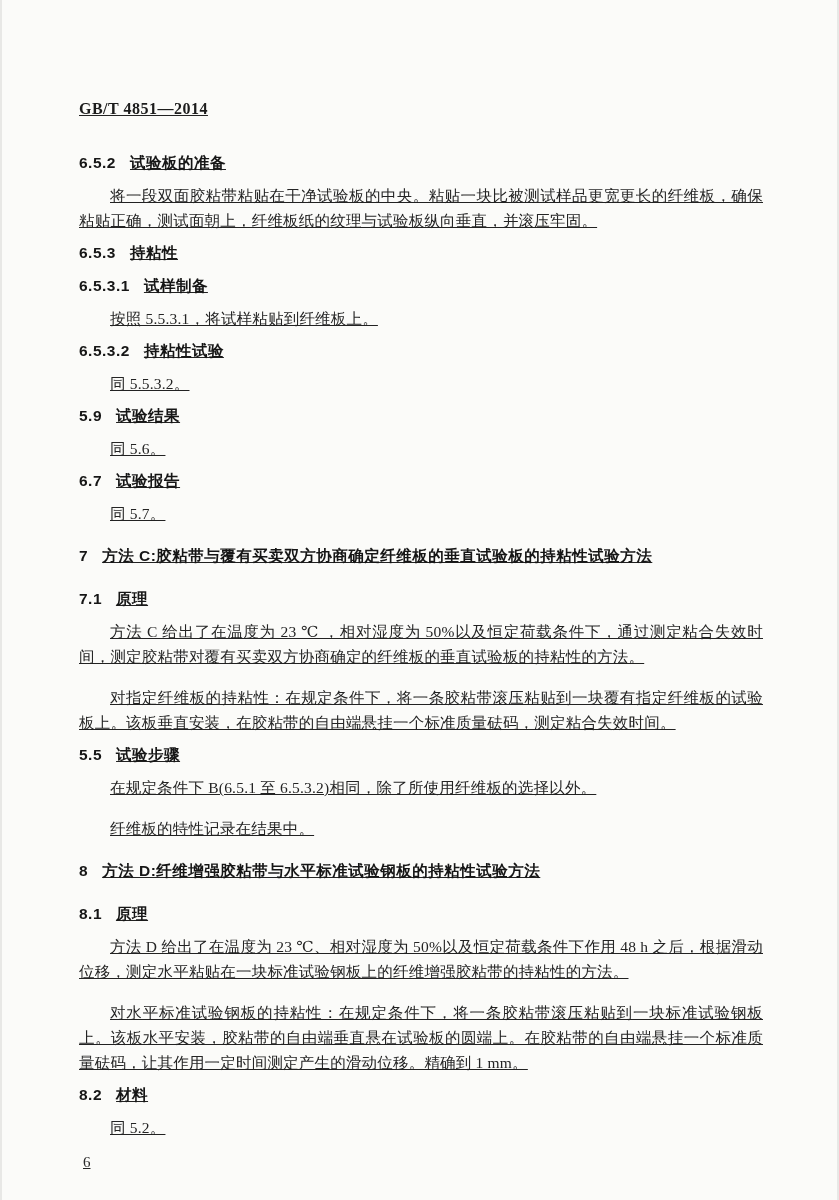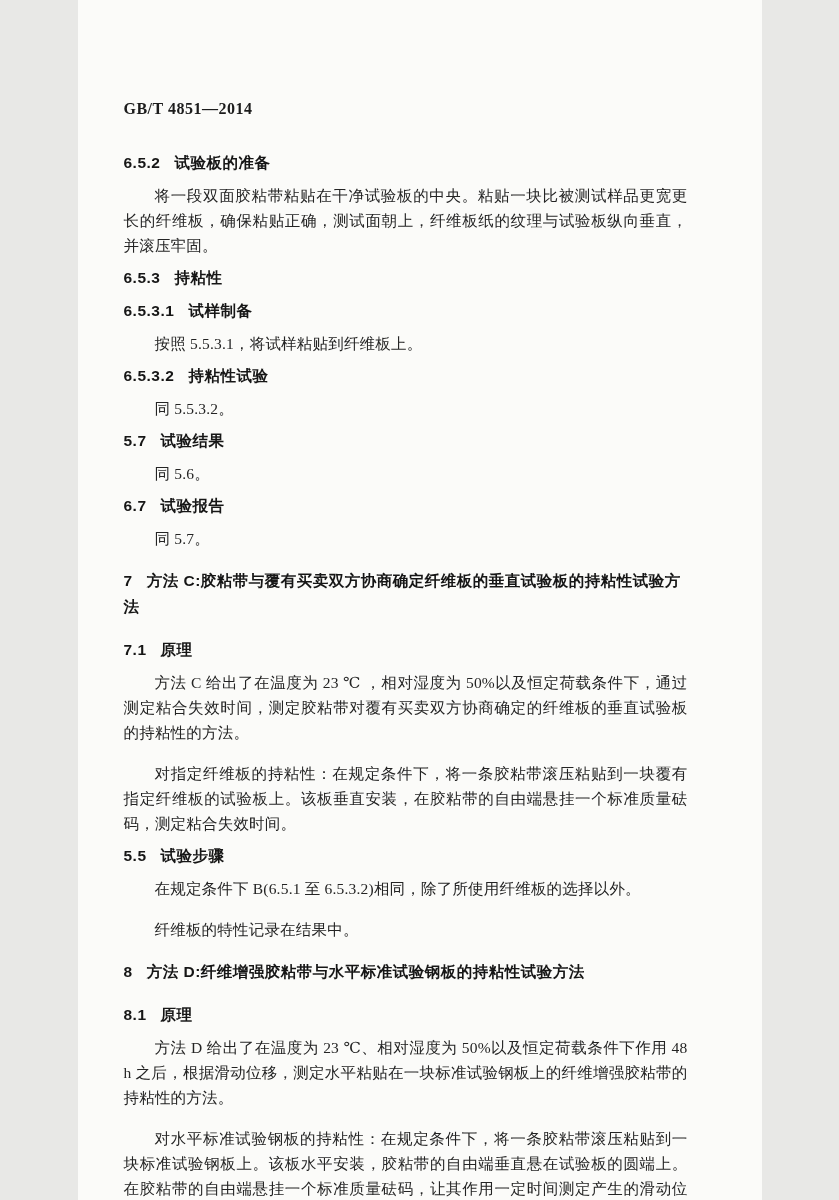--- a/index.html
+++ b/index.html
@@ -2,29 +2,30 @@
 <html lang="zh"><head>
 <meta charset="utf-8">
 <style>
   html, body {
     margin: 0;
     padding: 0;
     background: #e8e8e6;
   }
   .page {
     position: relative;
-    width: 684px;
+    width: 835px;
     height: 1200px;
     margin: 0 auto;
     background: #fbfbf9;
     color: #222;
     font-family: "Liberation Serif", "DejaVu Serif", serif;
     overflow: hidden;
     box-sizing: border-box;
-    padding: 96px 74px 0 46px;
+    padding: 96px 74px 0 77px;
+    text-decoration: underline;
   }
   .doc-header {
     font-family: "Liberation Serif", "DejaVu Serif", serif;
     font-weight: bold;
     font-size: 16px;
     line-height: 26px;
     letter-spacing: 0.5px;
     color: #1c1c1c;
   }
   .h {
@@ -89,21 +90,21 @@
 
   <p class="para">按照 5.5.3.1，将试样粘贴到纤维板上。</p>
 
   <div class="h">
     <span class="num">6.5.3.2</span><span class="ttl">持粘性试验</span>
   </div>
 
   <p class="para">同 5.5.3.2。</p>
 
   <div class="h">
-    <span class="num">5.7</span><span class="ttl">试验结果</span>
+    <span class="num">5.9</span><span class="ttl">试验结果</span>
   </div>
 
   <p class="para">同 5.6。</p>
 
   <div class="h">
     <span class="num">6.7</span><span class="ttl">试验报告</span>
   </div>
 
   <p class="para">同 5.7。</p>
 

